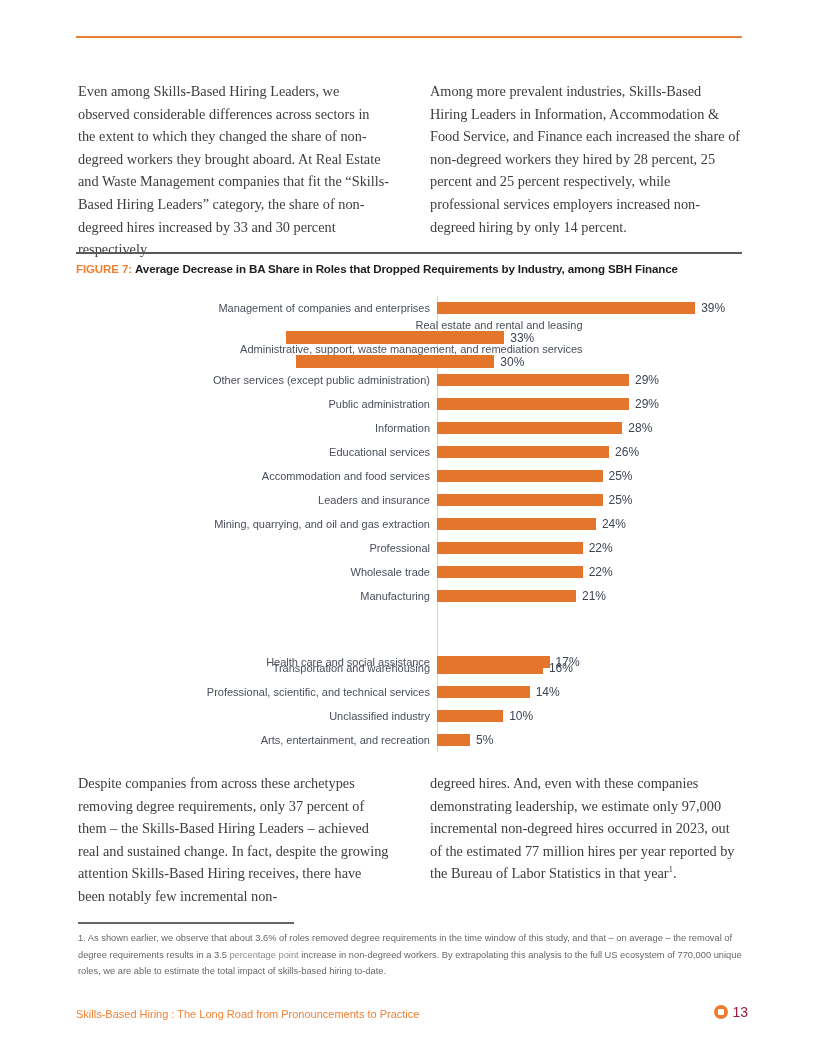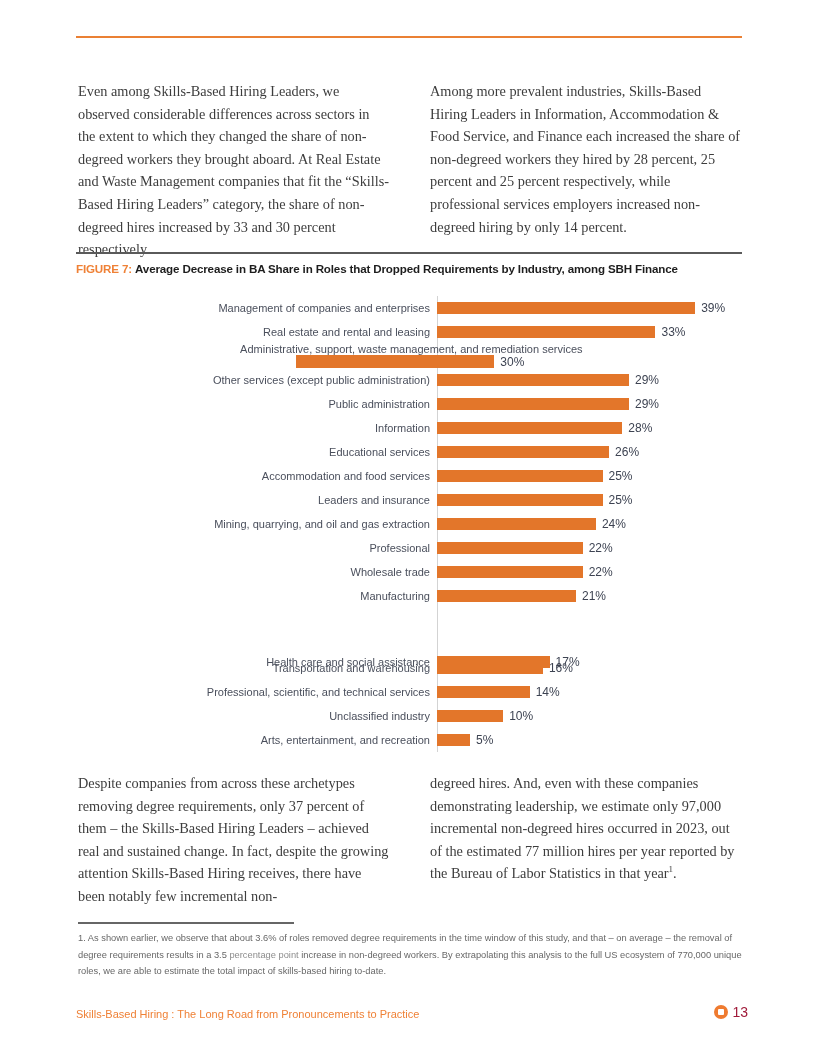--- a/index.html
+++ b/index.html
@@ -235,21 +235,21 @@
 
   <div class="chart" id="chart">
     <div class="axis-line"></div>
   <div class="row" style="top: 0px;">
         <div class="cat">Management of companies and enterprises</div>
         <div class="bar-wrap">
           <div class="bar" style="width: 258.18px; background: rgb(227, 118, 42);"></div>
           <div class="bar-val">39%</div>
         </div>
       </div>
-      <div class="row" style="top: 24px;">
+      <div class="row" style="top: 24px; flex-direction: column;">
         <div class="cat">Real estate and rental and leasing</div>
         <div class="bar-wrap">
           <div class="bar" style="width: 218.46px; background: rgb(227, 118, 42);"></div>
           <div class="bar-val">33%</div>
         </div>
       </div>
       <div class="row" style="top: 48px; flex-direction: column;">
         <div class="cat">Administrative, support, waste management, and remediation services</div>
         <div class="bar-wrap">
           <div class="bar" style="width: 198.6px; background: rgb(227, 118, 42);"></div>

